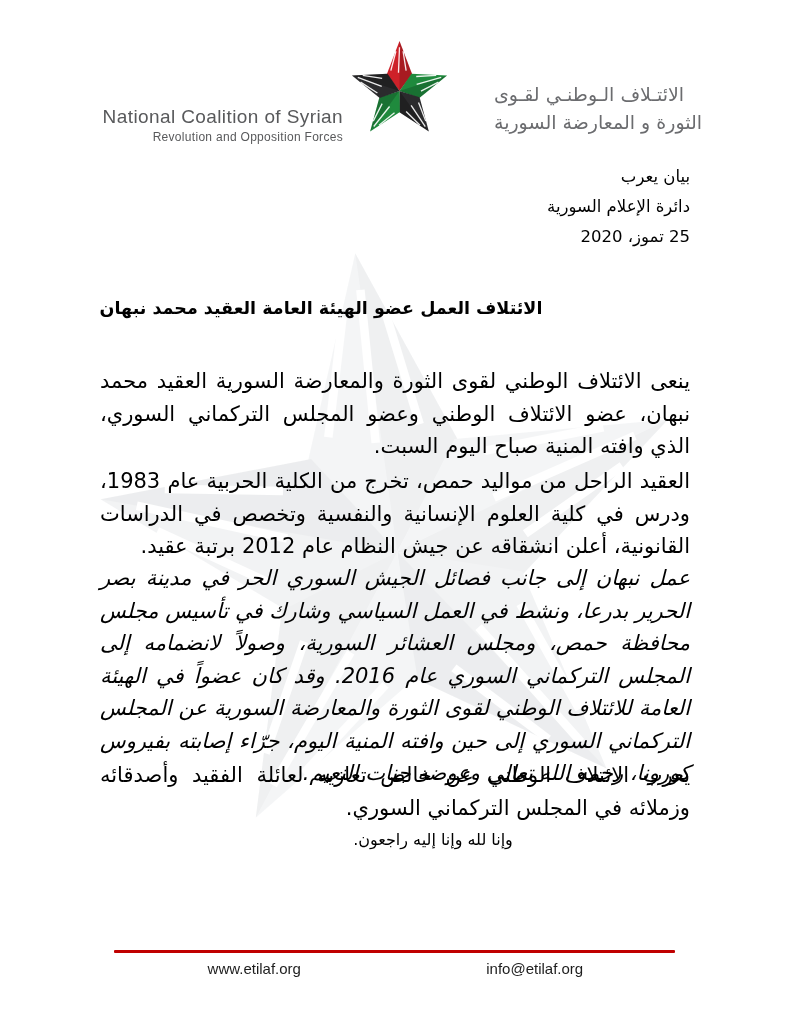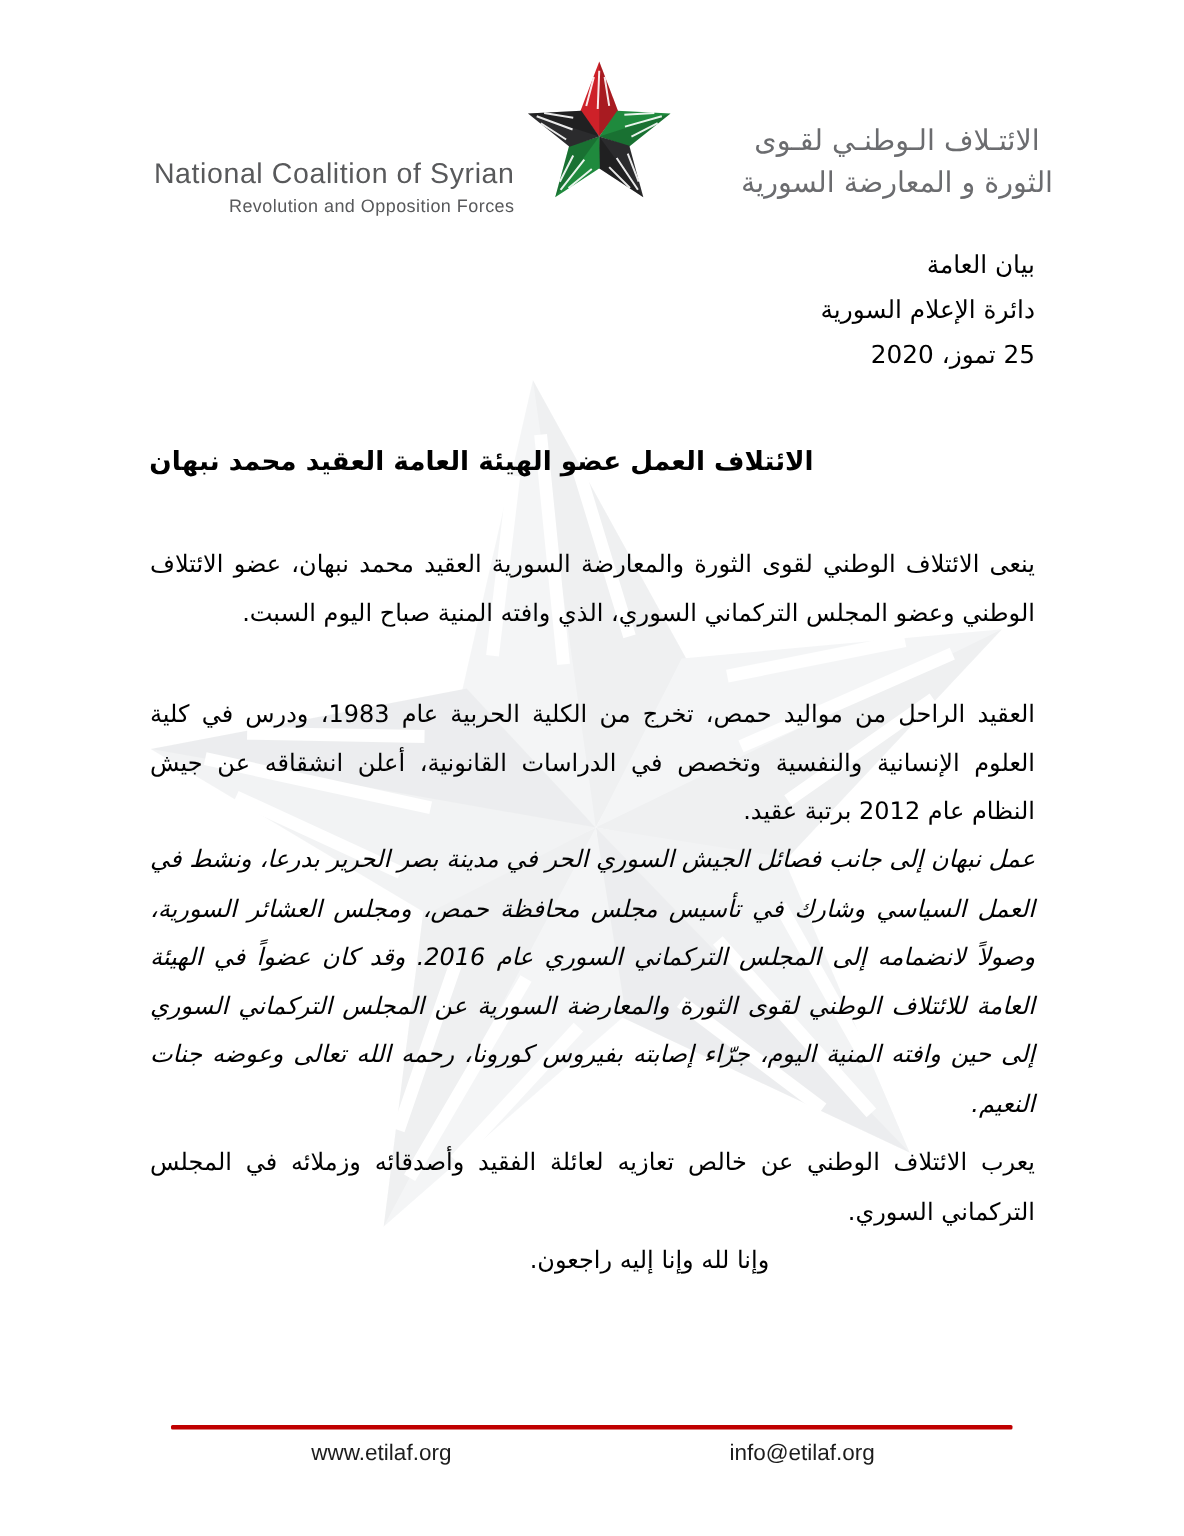--- a/index.html
+++ b/index.html
@@ -24,21 +24,21 @@
     color:#58595b;
     font-family:"Liberation Sans",sans-serif;
     white-space:nowrap;
     margin-top:20px;
   }
   .org-en .l1{font-size:19px;letter-spacing:.4px;line-height:22px;}
   .org-en .l2{font-size:12px;letter-spacing:.3px;line-height:18px;}
   .logo{position:absolute;left:348px;top:38px;width:103px;height:102px;}
   .org-ar{
     position:absolute;top:80px;right:87px;
-    direction:rtl;text-align:center;
+    direction:rtl;text-align:left;
     color:#6b6c6f;
     font-size:19px;line-height:28px;
     white-space:nowrap;
   }
   
   .meta{
     position:absolute;top:162px;right:99px;
     direction:rtl;text-align:right;
     color:#000;
     font-size:16.5px;line-height:30px;
@@ -49,21 +49,21 @@
     position:absolute;top:298px;left:26px;width:590px;
     direction:rtl;text-align:center;
     font-weight:bold;font-size:17.5px;
     color:#000;white-space:nowrap;
   }
   
   .para{
     position:absolute;left:100px;width:590px;
     direction:rtl;
     text-align:justify;
-    font-size:16px;line-height:32.5px;
+    font-size:21px;line-height:32.5px;
     color:#000;
   }
   .p1{top:344px;}
   .p2{top:444px;}
   .p3{top:541px;font-style:italic;}
   .p4{top:731px;margin-top:28px;}
   .closing{
     position:absolute;top:830px;left:100px;width:590px;
     direction:rtl;text-align:center;
     font-size:16px;color:#000;
@@ -151,21 +151,21 @@
       </g>
     </g>
   </svg>
 
   <div class="org-ar">
     <div>الائتـلاف الـوطنـي لقـوى</div>
     <div>الثورة و المعارضة السورية</div>
   </div>
 
   <div class="meta">
-    <div>بيان العامة</div>
+    <div>بيان يعرب</div>
     <div>دائرة الإعلام السورية</div>
     <div>25 تموز، 2020</div>
   </div>
 
   <div class="title">الائتلاف العمل عضو الهيئة العامة العقيد محمد نبهان</div>
 
   <p class="para p1">ينعى الائتلاف الوطني لقوى الثورة والمعارضة السورية العقيد محمد نبهان، عضو الائتلاف الوطني وعضو المجلس التركماني السوري، الذي وافته المنية صباح اليوم السبت.</p>
   <p class="para p2">العقيد الراحل من مواليد حمص، تخرج من الكلية الحربية عام 1983، ودرس في كلية العلوم الإنسانية والنفسية وتخصص في الدراسات القانونية، أعلن انشقاقه عن جيش النظام عام 2012 برتبة عقيد.</p>
   <p class="para p3">عمل نبهان إلى جانب فصائل الجيش السوري الحر في مدينة بصر الحرير بدرعا، ونشط في العمل السياسي وشارك في تأسيس مجلس محافظة حمص، ومجلس العشائر السورية، وصولاً لانضمامه إلى المجلس التركماني السوري عام 2016. وقد كان عضواً في الهيئة العامة للائتلاف الوطني لقوى الثورة والمعارضة السورية عن المجلس التركماني السوري إلى حين وافته المنية اليوم، جرّاء إصابته بفيروس كورونا، رحمه الله تعالى وعوضه جنات النعيم.</p>
   <p class="para p4">يعرب الائتلاف الوطني عن خالص تعازيه لعائلة الفقيد وأصدقائه وزملائه في المجلس التركماني السوري.</p>

